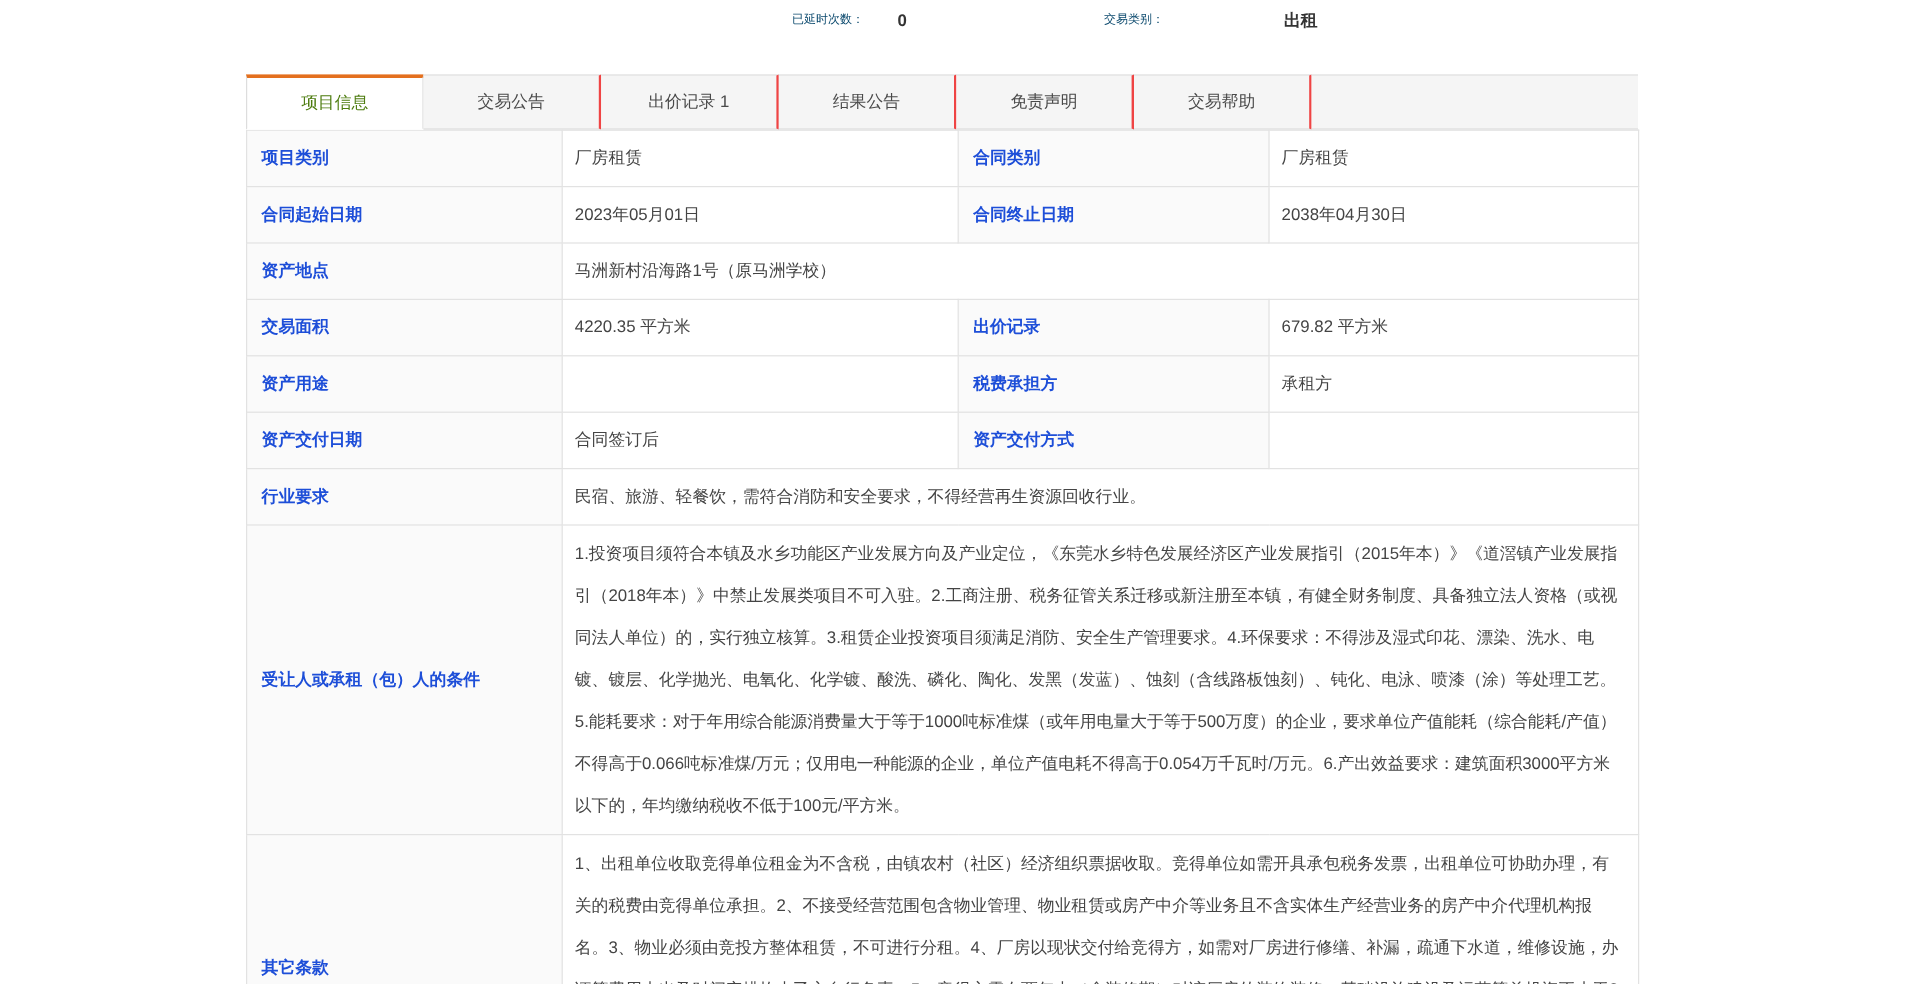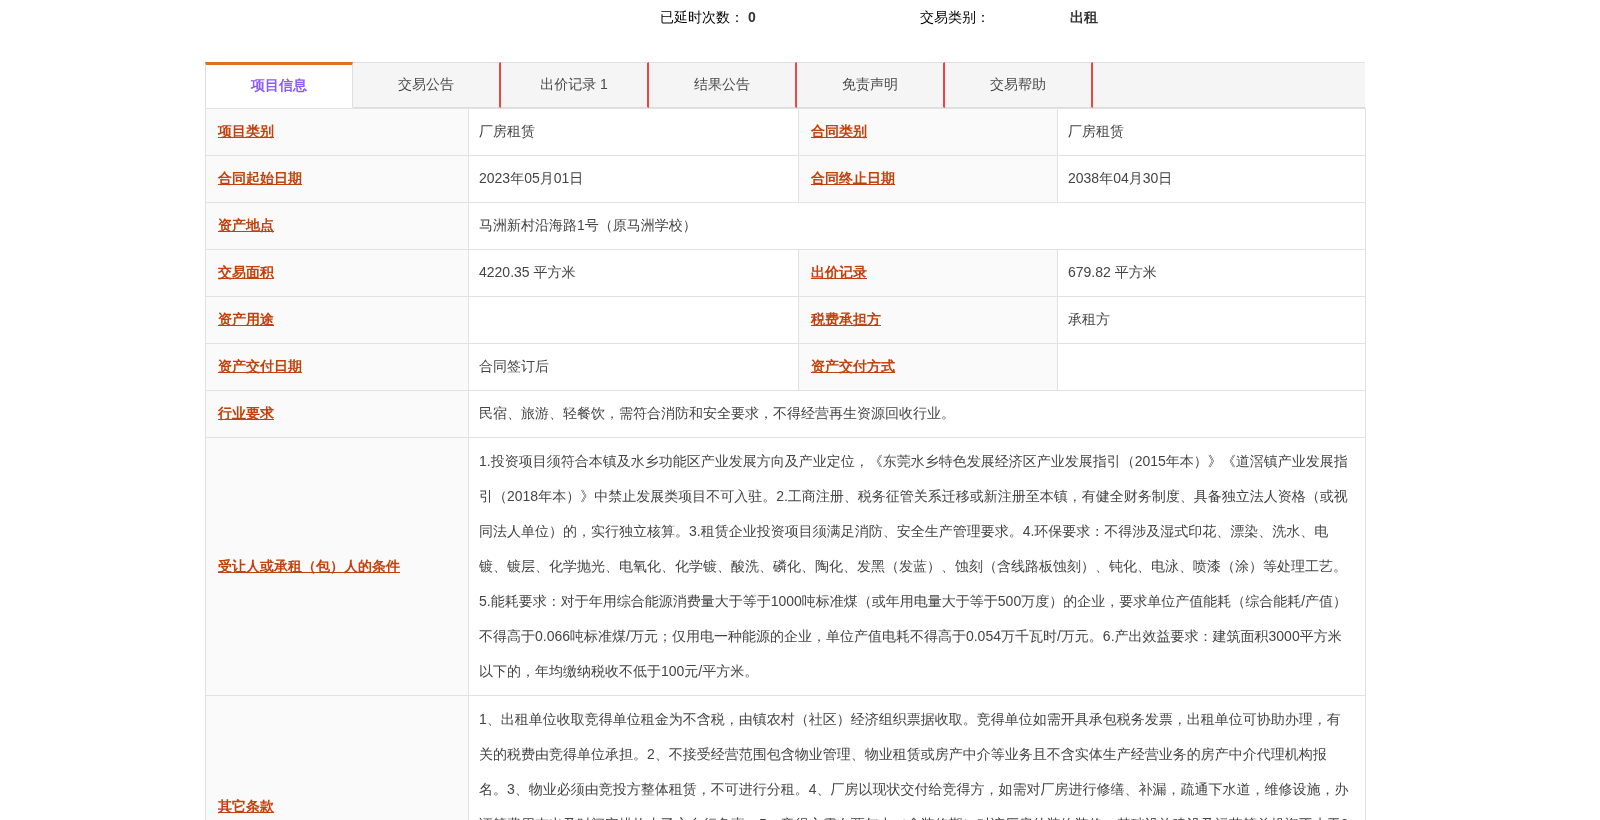--- a/index.html
+++ b/index.html
@@ -14,22 +14,22 @@
     color: #444444;
   }
   
   .top-info {
     position: relative;
     height: 62px;
   }
   .top-info .label {
     position: absolute;
     top: 9px;
-    color: #000000;
-    font-size: 14px;
+    color: #0c4a6e;
+    font-size: 10px;
   }
   .top-info .value {
     position: absolute;
     top: 9px;
     color: #333333;
     font-weight: bold;
     font-size: 14px;
   }
   .pos-delay-label   { left: 660px; }
   .pos-delay-value   { left: 748px; }
@@ -61,22 +61,22 @@
     color: #4a4a4a;
     cursor: pointer;
   }
   .tab:first-child { border-left: 1px solid #e0e0e0; }
   .tab.active {
     background: #ffffff;
     border-top: 3px solid #e4701e;
     border-bottom: 1px solid #ffffff;
     border-left: 1px solid #dddddd;
     border-right: 1px solid #dddddd;
-    color: #8b5cf6;
-    font-weight: bold;
+    color: #4d7c0f;
+    font-weight: normal;
   }
   .tab-filler {
     flex: 1;
     background: #f5f5f5;
     border-top: 1px solid #e0e0e0;
     border-bottom: 1px solid #dddddd;
   }
 
   
   table.info {
@@ -87,23 +87,22 @@
   }
   table.info td {
     border: 1px solid #e2e2e2;
     box-sizing: border-box;
     vertical-align: middle;
     word-break: break-all;
   }
   td.lbl {
     background: #fafafa;
     font-weight: bold;
-    color: #c2410c;
+    color: #1d4ed8;
     padding: 0 10px 0 12px;
-    text-decoration: underline;
   }
   td.val {
     background: #ffffff;
     color: #444444;
     padding: 14px 10px;
   }
   tr.h36 { height: 36px; }
   td.longtext {
     line-height: 35px;
     padding: 6px 15px 6px 10px;

